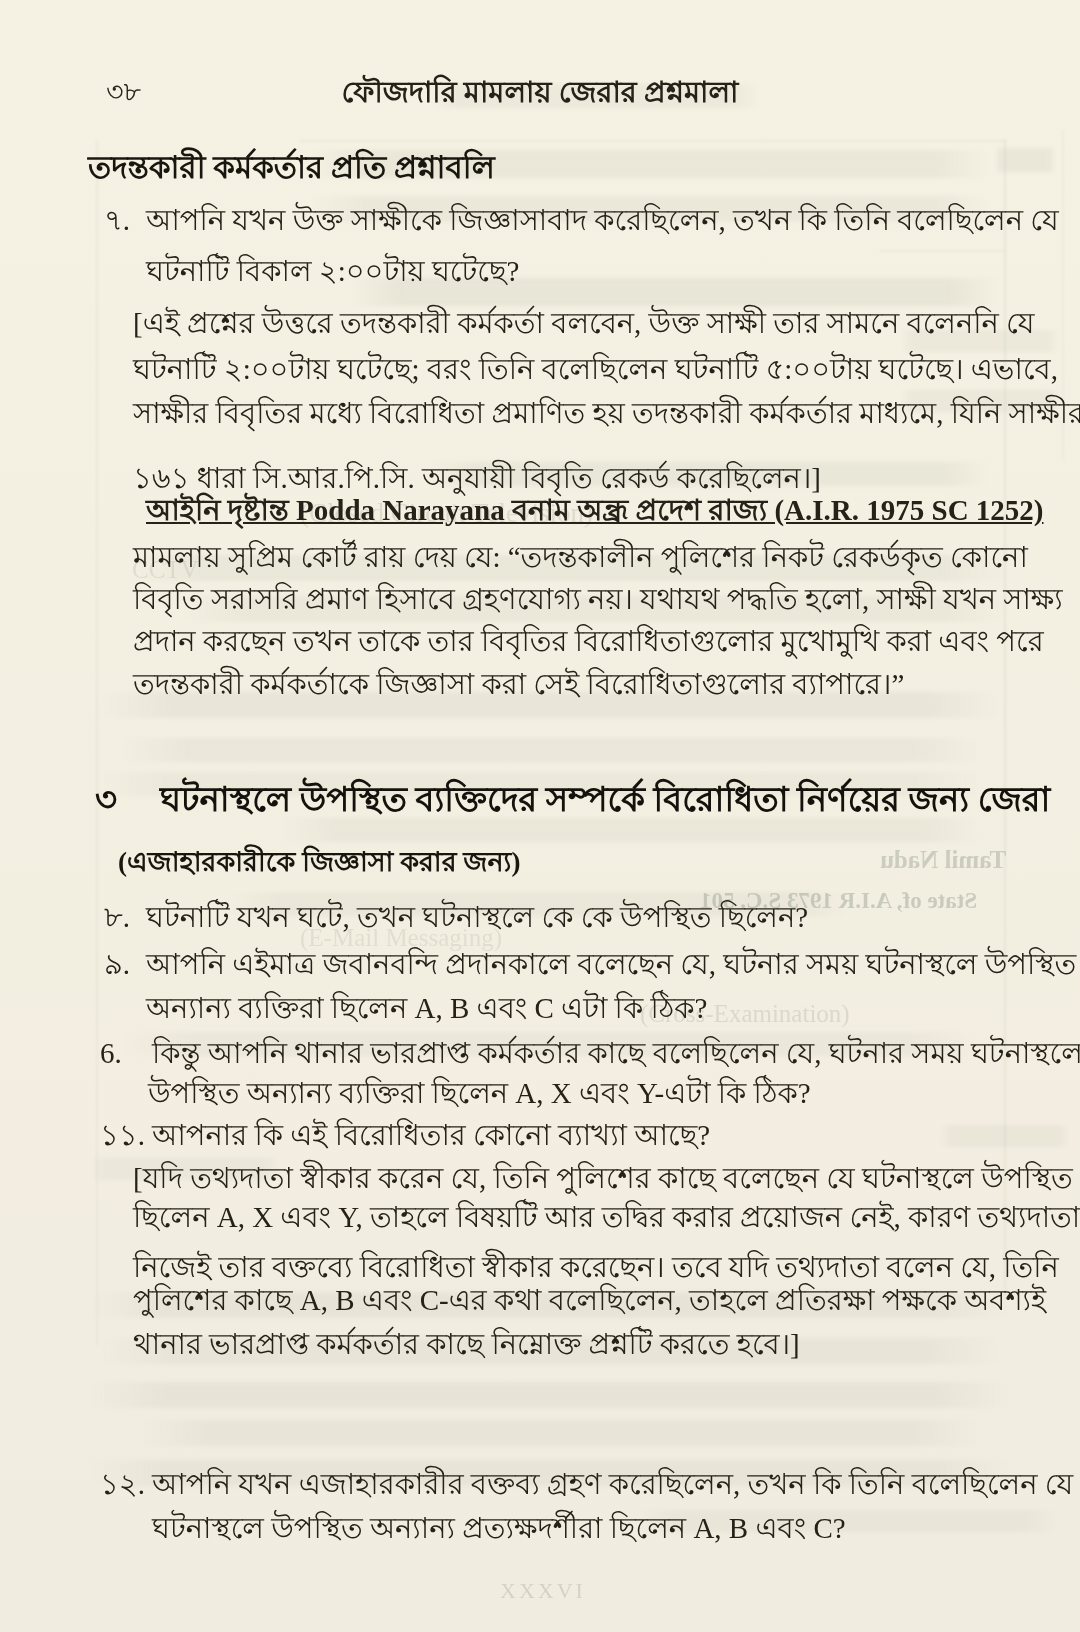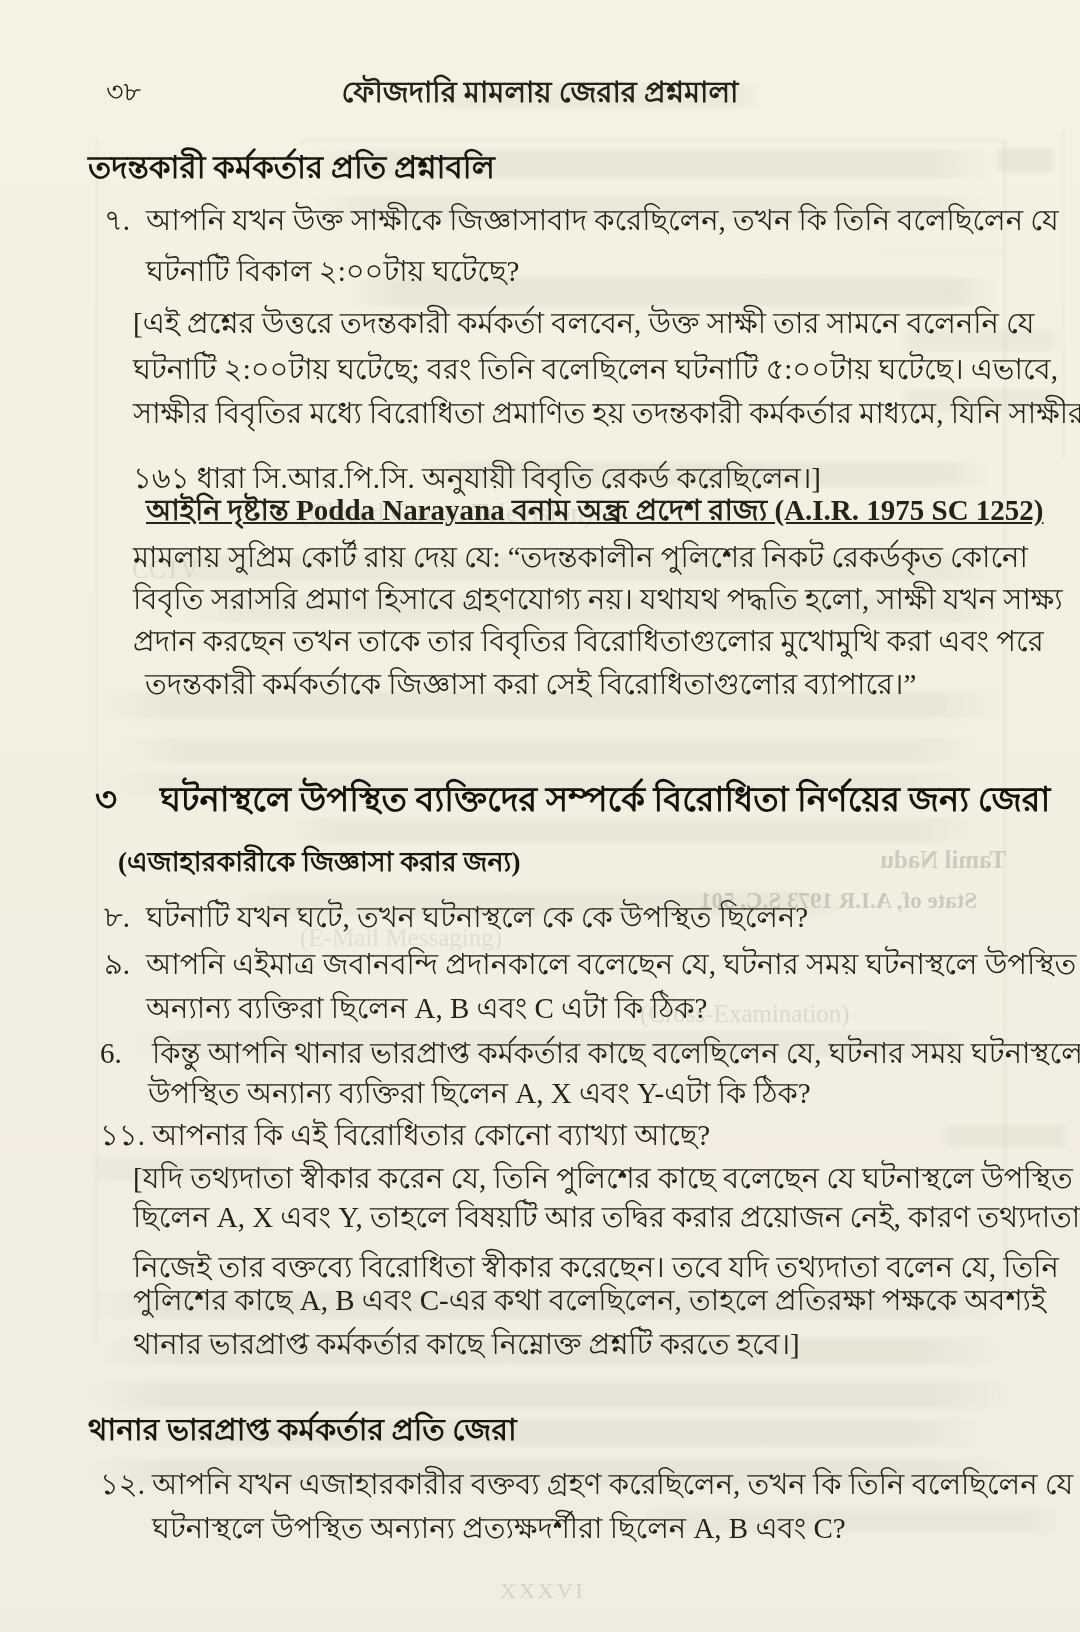--- a/index.html
+++ b/index.html
@@ -96,21 +96,21 @@
 
   <div class="ln" style="left:133px;top:303px;">[এই প্রশ্নের উত্তরে তদন্তকারী কর্মকর্তা বলবেন, উক্ত সাক্ষী তার সামনে বলেননি যে</div>
   <div class="ln" style="left:133px;top:349px;">ঘটনাটি ২:০০টায় ঘটেছে; বরং তিনি বলেছিলেন ঘটনাটি ৫:০০টায় ঘটেছে। এভাবে,</div>
   <div class="ln" style="left:133px;top:393px;">সাক্ষীর বিবৃতির মধ্যে বিরোধিতা প্রমাণিত হয় তদন্তকারী কর্মকর্তার মাধ্যমে, যিনি সাক্ষীর</div>
   <div class="ln" style="left:133px;top:434px;margin-top:24px;">১৬১ ধারা সি.আর.পি.সি. অনুযায়ী বিবৃতি রেকর্ড করেছিলেন।]</div>
 
   <div class="ln bold" style="left:146px;top:490px;">আইনি দৃষ্টান্ত Podda Narayana বনাম অন্ধ্র প্রদেশ রাজ্য (A.I.R. 1975 SC 1252)</div>
   <div class="ln" style="left:133px;top:537px;">মামলায় সুপ্রিম কোর্ট রায় দেয় যে: “তদন্তকালীন পুলিশের নিকট রেকর্ডকৃত কোনো</div>
   <div class="ln" style="left:133px;top:579px;">বিবৃতি সরাসরি প্রমাণ হিসাবে গ্রহণযোগ্য নয়। যথাযথ পদ্ধতি হলো, সাক্ষী যখন সাক্ষ্য</div>
   <div class="ln" style="left:133px;top:621px;">প্রদান করছেন তখন তাকে তার বিবৃতির বিরোধিতাগুলোর মুখোমুখি করা এবং পরে</div>
-  <div class="ln" style="left:133px;top:664px;margin-left:12px;">তদন্তকারী কর্মকর্তাকে জিজ্ঞাসা করা সেই বিরোধিতাগুলোর ব্যাপারে।”</div>
+  <div class="ln" style="left:133px;top:664px;">তদন্তকারী কর্মকর্তাকে জিজ্ঞাসা করা সেই বিরোধিতাগুলোর ব্যাপারে।”</div>
 
   <div class="ln head3" style="left:95px;top:780px;">৩</div>
   <div class="ln head3" style="left:160px;top:780px;">ঘটনাস্থলে উপস্থিত ব্যক্তিদের সম্পর্কে  বিরোধিতা নির্ণয়ের জন্য জেরা</div>
   <div class="ln sub" style="left:118px;top:842px;">(এজাহারকারীকে জিজ্ঞাসা করার জন্য)</div>
 
   <div class="ln" style="left:104px;top:897px;">৮.</div>
   <div class="ln" style="left:146px;top:897px;">ঘটনাটি যখন ঘটে, তখন ঘটনাস্থলে কে কে উপস্থিত ছিলেন?</div>
 
   <div class="ln" style="left:104px;top:944px;">৯.</div>
   <div class="ln" style="left:146px;top:944px;">আপনি এইমাত্র জবানবন্দি প্রদানকালে বলেছেন যে, ঘটনার সময় ঘটনাস্থলে উপস্থিত</div>
@@ -122,19 +122,18 @@
 
   <div class="ln" style="left:100px;top:1115px;">১১.</div>
   <div class="ln" style="left:152px;top:1115px;">আপনার কি এই বিরোধিতার কোনো ব্যাখ্যা আছে?</div>
 
   <div class="ln" style="left:133px;top:1158px;">[যদি তথ্যদাতা স্বীকার করেন যে, তিনি পুলিশের কাছে বলেছেন যে ঘটনাস্থলে উপস্থিত</div>
   <div class="ln" style="left:133px;top:1197px;">ছিলেন A, X এবং Y, তাহলে বিষয়টি আর তদ্বির করার প্রয়োজন নেই, কারণ তথ্যদাতা</div>
   <div class="ln" style="left:133px;top:1239px;margin-top:8px;">নিজেই তার বক্তব্যে বিরোধিতা স্বীকার করেছেন। তবে যদি তথ্যদাতা বলেন যে, তিনি</div>
   <div class="ln" style="left:133px;top:1280px;">পুলিশের কাছে A, B এবং C-এর কথা বলেছিলেন, তাহলে প্রতিরক্ষা পক্ষকে অবশ্যই</div>
   <div class="ln" style="left:133px;top:1324px;">থানার ভারপ্রাপ্ত কর্মকর্তার কাছে নিম্নোক্ত প্রশ্নটি করতে হবে।]</div>
 
-  <div class="ln head1" style="left:88px;top:1410px;font-size:30px;">থানার ভারপ্রাপ্ত কর্মকর্তার প্রতি জেরা</div>
 
   <div class="ln" style="left:100px;top:1464px;">১২.</div>
   <div class="ln" style="left:152px;top:1464px;">আপনি যখন এজাহারকারীর বক্তব্য গ্রহণ করেছিলেন, তখন কি তিনি বলেছিলেন যে</div>
   <div class="ln" style="left:152px;top:1508px;">ঘটনাস্থলে উপস্থিত অন্যান্য প্রত্যক্ষদর্শীরা ছিলেন A, B এবং C?</div>
 
 </div>
 
 </body></html>

